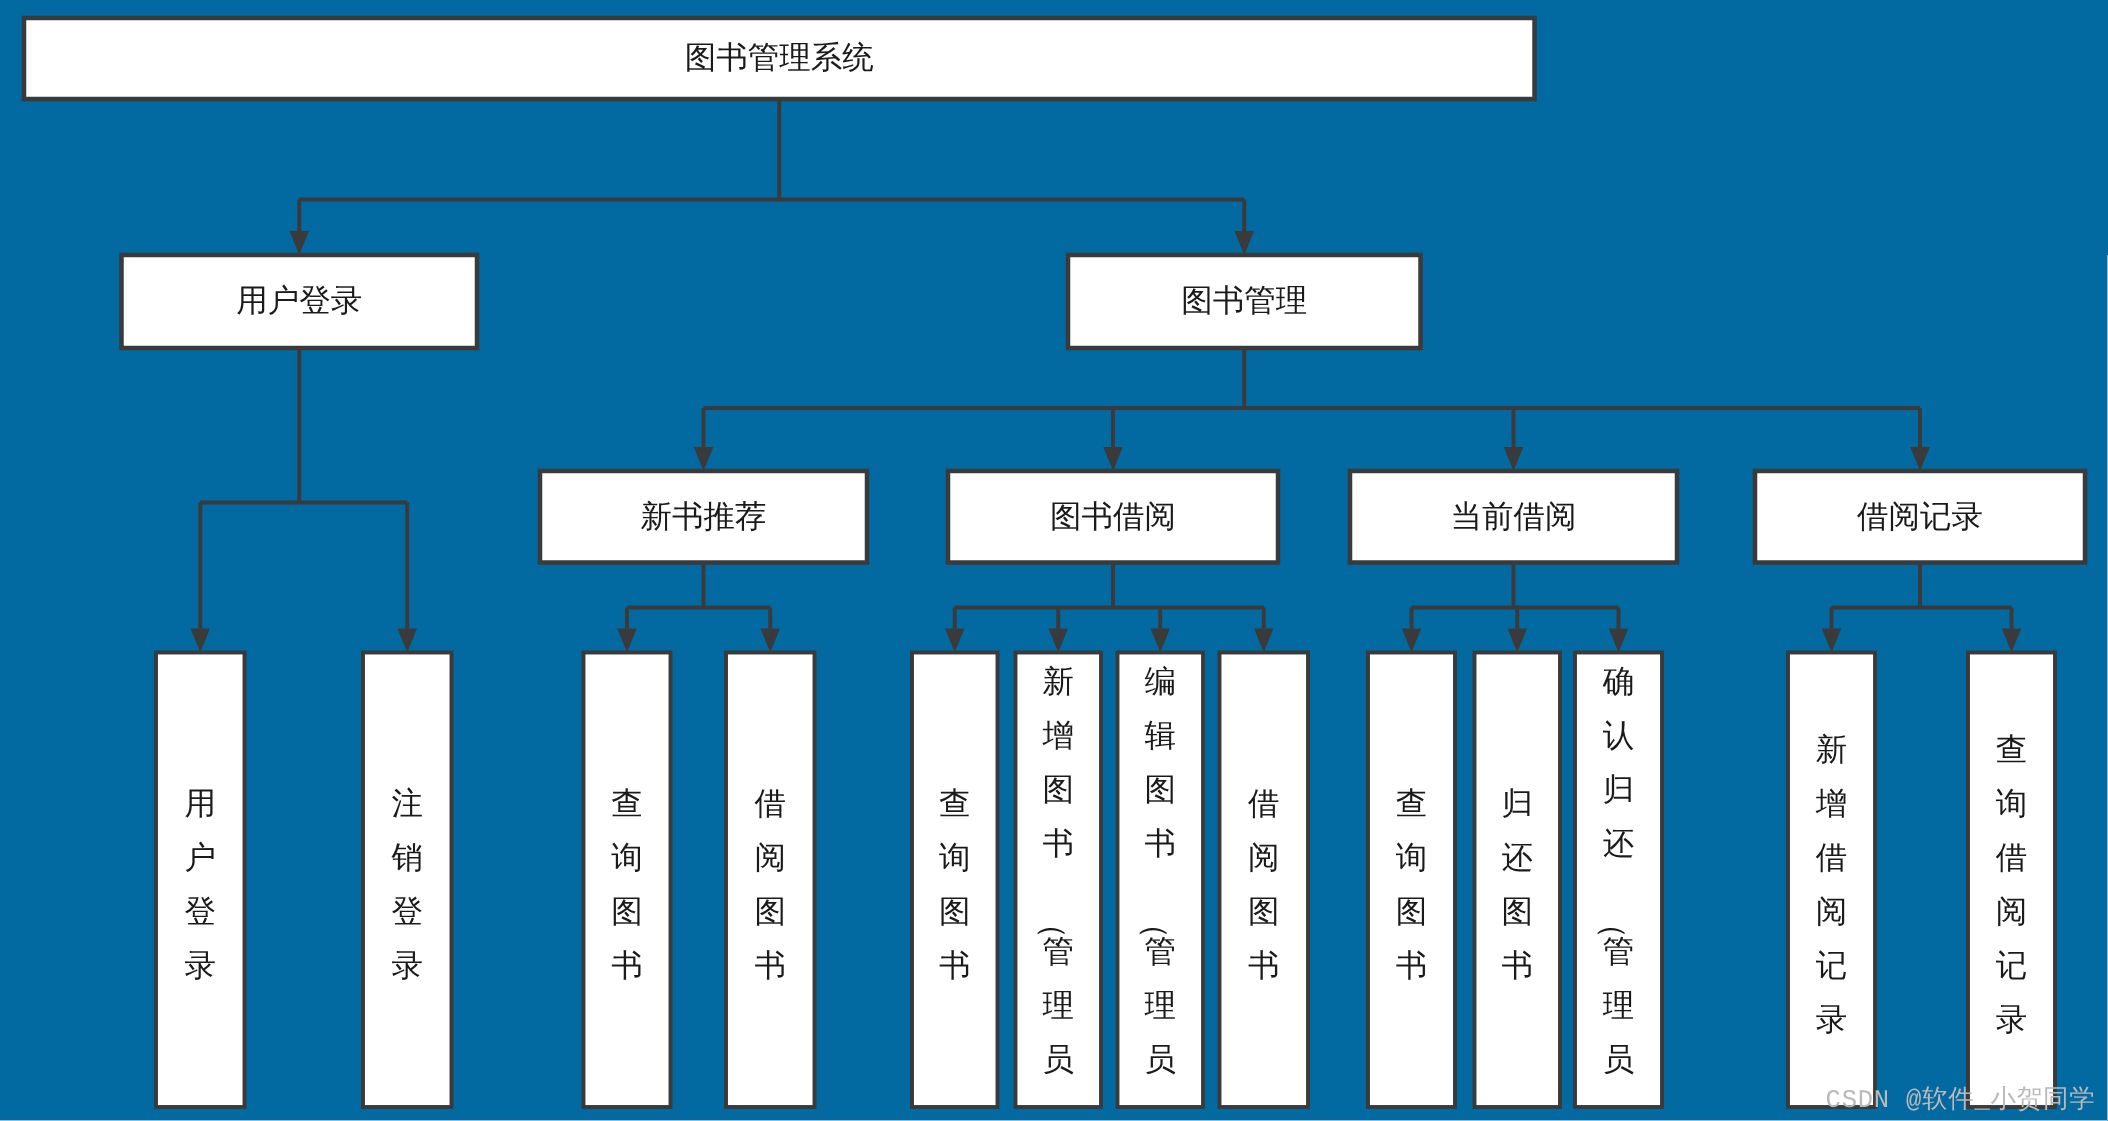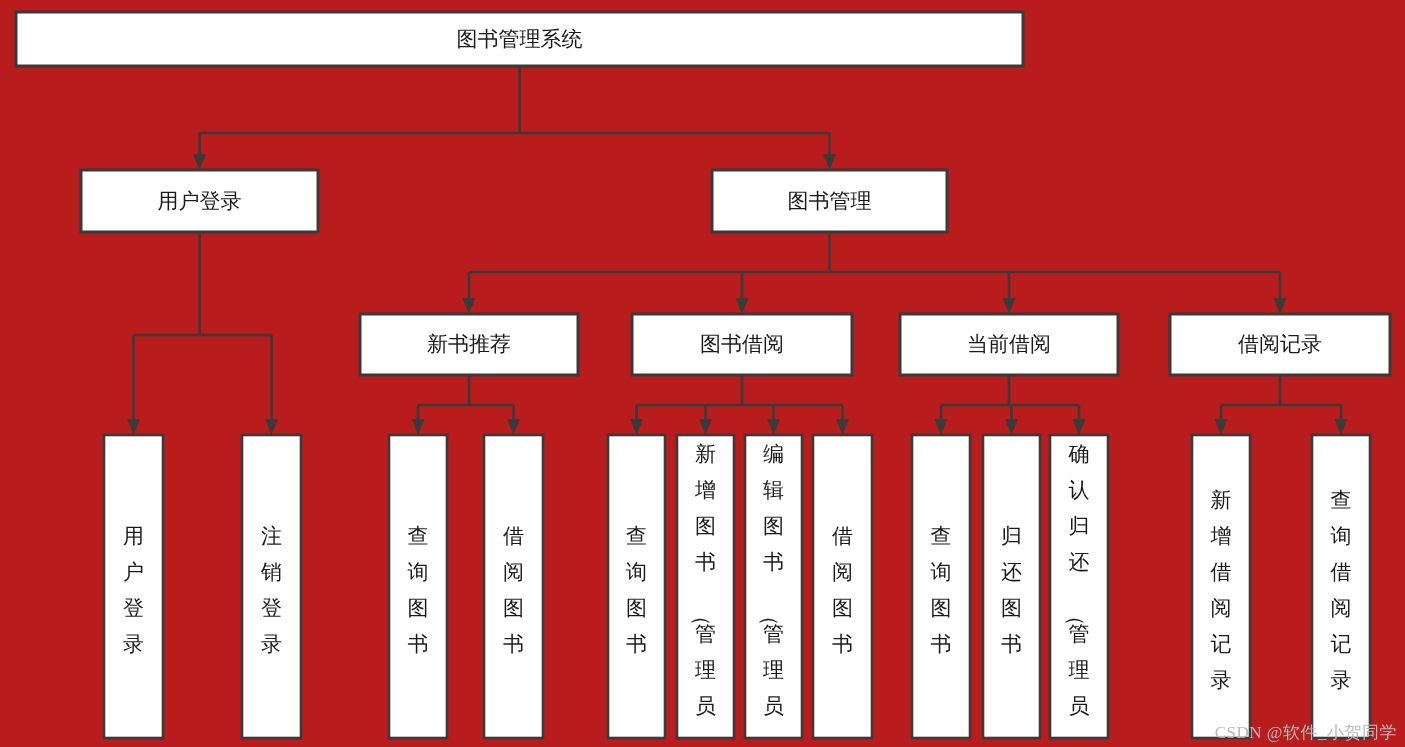--- a/index.html
+++ b/index.html
@@ -8,21 +8,21 @@
     padding: 0;
     background: #ffffff;
   }
   body {
     font-family: "Liberation Sans", "DejaVu Sans", sans-serif;
   }
   #stage {
     position: relative;
     width: 1405px;
     height: 747px;
-    background: #b91c1c;
+    background: #0369a1;
     overflow: hidden;
   }
   svg#diagram {
     position: absolute;
     left: 0;
     top: 0;
     width: 1405px;
     height: 747px;
     display: block;
   }
@@ -56,21 +56,21 @@
   .node-label-v {
     font-family: "Liberation Sans", "DejaVu Sans", sans-serif;
     font-size: 21px;
     fill: #1a1a1a;
     text-anchor: middle;
   }
   .watermark {
     position: absolute;
     right: 8px;
     bottom: 3px;
-    font-family: Liberation Serif, serif;
+    font-family: Liberation Mono, monospace;
     font-size: 17px;
     color: #b9b9b9;
     letter-spacing: 0.5px;
     white-space: nowrap;
     pointer-events: none;
     user-select: none;
   }
 </style>
 </head>
 <body>

